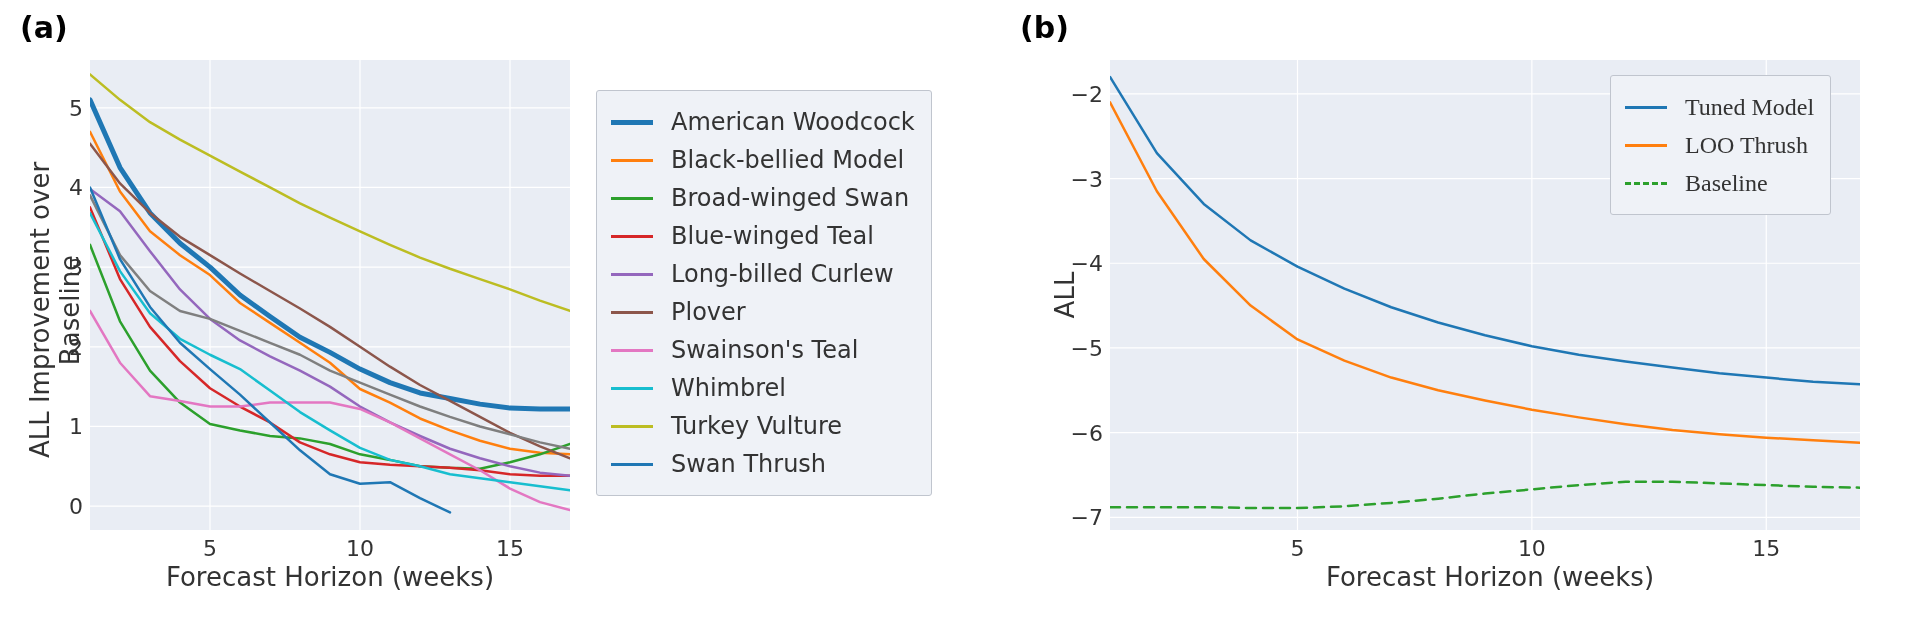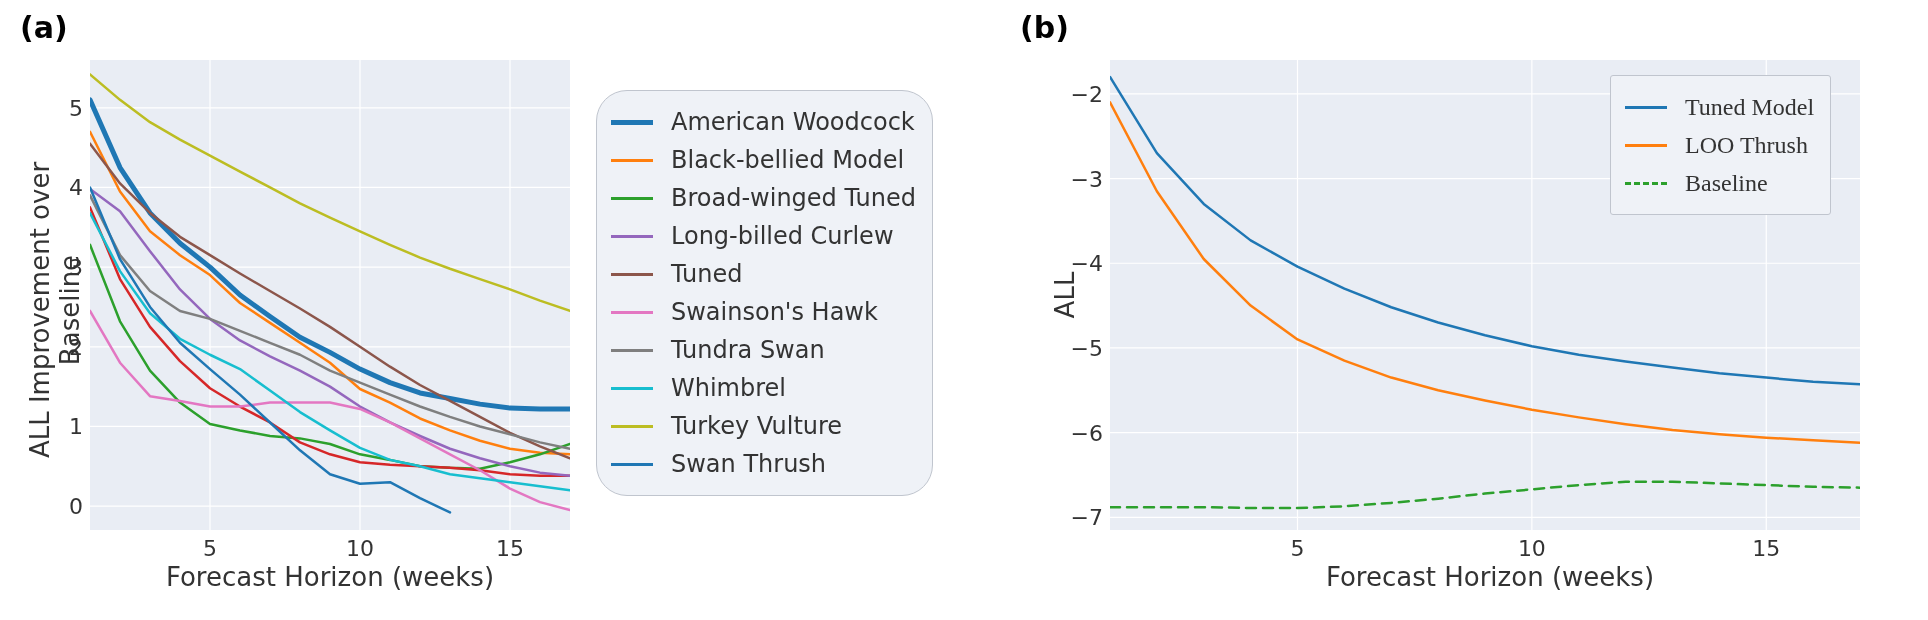--- a/index.html
+++ b/index.html
@@ -100,48 +100,48 @@
         <path d="M0.00 135.42 L30.00 195.17 L60.00 231.02 L90.00 250.93 L120.00 258.90 L150.00 270.85 L180.00 282.80 L210.00 294.75 L240.00 310.68 L270.00 322.63 L300.00 334.58 L330.00 346.53 L360.00 356.88 L390.00 366.44 L420.00 374.41 L450.00 382.37 L480.00 388.75 " class="series" stroke="#7f7f7f"></path>
         <path d="M0.00 14.34 L30.00 39.83 L60.00 62.14 L90.00 79.66 L120.00 95.59 L150.00 111.53 L180.00 127.46 L210.00 143.39 L240.00 157.73 L270.00 171.27 L300.00 184.81 L330.00 197.56 L360.00 208.71 L390.00 219.07 L420.00 229.42 L450.00 240.58 L480.00 250.93 " class="series" stroke="#bcbd22"></path>
         <path d="M0.00 152.95 L30.00 211.10 L60.00 253.32 L90.00 278.81 L120.00 294.75 L150.00 309.08 L180.00 330.59 L210.00 352.10 L240.00 370.42 L270.00 387.95 L300.00 399.90 L330.00 406.27 L360.00 414.24 L390.00 418.22 L420.00 422.20 L450.00 426.19 L480.00 430.17 " class="series" stroke="#17becf"></path>
         <path d="M0.00 127.46 L30.00 199.15 L60.00 246.95 L90.00 282.80 L120.00 309.08 L150.00 334.58 L180.00 362.46 L210.00 390.34 L240.00 414.24 L270.00 423.80 L300.00 422.20 L330.00 438.14 L360.00 452.47 " class="series" stroke="#1f77b4"></path>
       </svg></div>
 
   <div class="axis-label" style="left:150px; top:562px; width:360px; text-align:center;">Forecast Horizon (weeks)</div>
 
   <div class="axis-label" style="left:-145px; top:280px; width:400px; text-align:center; transform: rotate(-90deg); transform-origin: center;">ALL Improvement over Baseline</div>
 
-  <div class="legend" id="legend-a" style="left:596px; top:90px;border-radius:31px;">
+  <div class="legend" id="legend-a" style="left:596px; top:90px;">
       <div class="legend-row">
         <div class="legend-swatch thick" style="border-top-color: rgb(31, 119, 180);"></div>
         <div class="legend-text">American Woodcock</div>
       </div>
       <div class="legend-row">
         <div class="legend-swatch" style="border-top-color: rgb(255, 127, 14);"></div>
         <div class="legend-text">Black-bellied Model</div>
       </div>
       <div class="legend-row">
         <div class="legend-swatch" style="border-top-color: rgb(44, 160, 44);"></div>
-        <div class="legend-text">Broad-winged Tuned</div>
+        <div class="legend-text">Broad-winged Swan</div>
+      </div>
+      <div class="legend-row">
+        <div class="legend-swatch" style="border-top-color: rgb(214, 39, 40);"></div>
+        <div class="legend-text">Blue-winged Teal</div>
       </div>
       <div class="legend-row">
         <div class="legend-swatch" style="border-top-color: rgb(148, 103, 189);"></div>
         <div class="legend-text">Long-billed Curlew</div>
       </div>
       <div class="legend-row">
         <div class="legend-swatch" style="border-top-color: rgb(140, 86, 75);"></div>
-        <div class="legend-text">Tuned</div>
+        <div class="legend-text">Plover</div>
       </div>
       <div class="legend-row">
         <div class="legend-swatch" style="border-top-color: rgb(227, 119, 194);"></div>
-        <div class="legend-text">Swainson's Hawk</div>
-      </div>
-      <div class="legend-row">
-        <div class="legend-swatch" style="border-top-color: rgb(127, 127, 127);"></div>
-        <div class="legend-text">Tundra Swan</div>
+        <div class="legend-text">Swainson's Teal</div>
       </div>
       <div class="legend-row">
         <div class="legend-swatch" style="border-top-color: rgb(23, 190, 207);"></div>
         <div class="legend-text">Whimbrel</div>
       </div>
       <div class="legend-row">
         <div class="legend-swatch" style="border-top-color: rgb(188, 189, 34);"></div>
         <div class="legend-text">Turkey Vulture</div>
       </div>
       <div class="legend-row">

